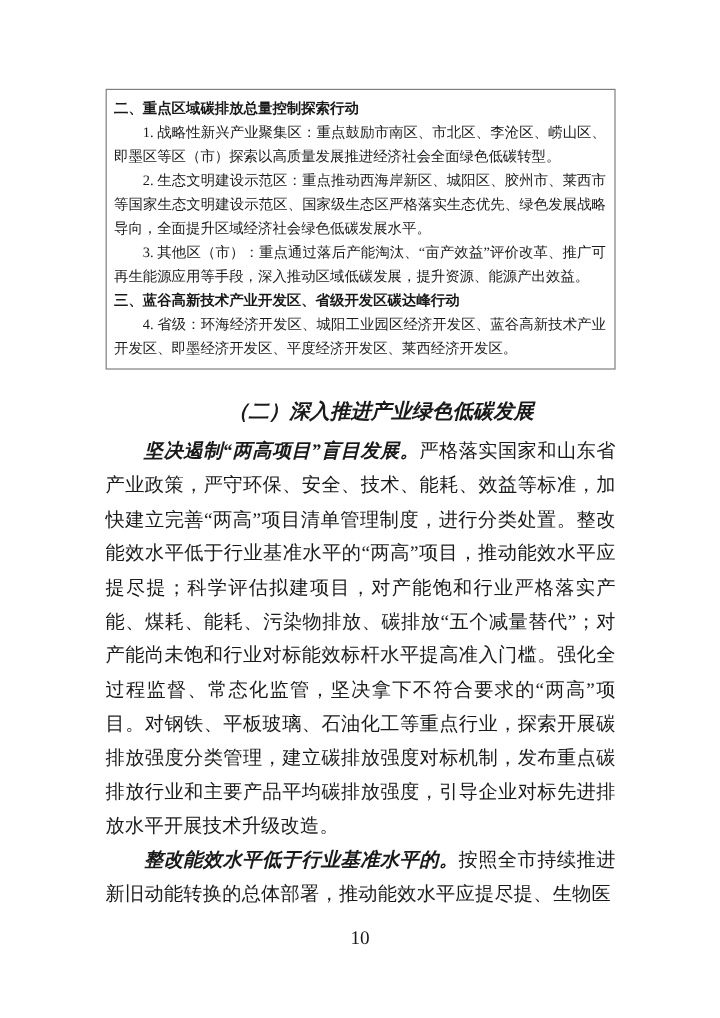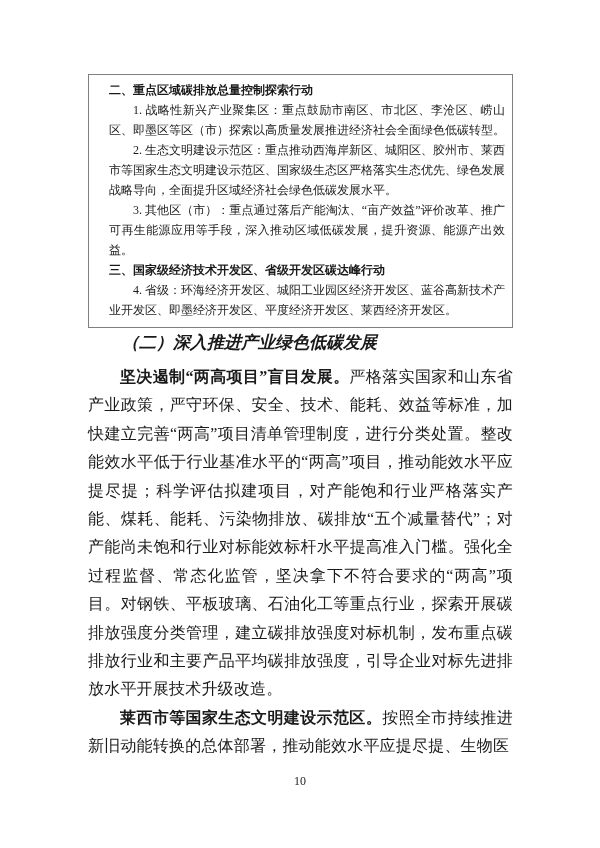--- a/index.html
+++ b/index.html
@@ -17,21 +17,21 @@
     overflow: hidden;
   }
   
   .hbox {
     position: absolute;
     left: 88px;
     top: 74px;
     width: 425px;
     box-sizing: border-box;
     border: 1px solid #7f7f7f;
-    padding: 5px 7px 7px 20px;
+    padding: 5px 7px 7px 6px;
     font-size: 12px;
     line-height: 20px;
   }
   .hbox p {
     margin: 0;
     text-align: justify;
     text-justify: inter-ideograph;
   }
   .bx-heading {
     font-weight: bold;
@@ -46,58 +46,60 @@
     top: 330px;
     width: 425px;
   }
   .section-heading {
     margin: 0 0 7px 0;
     text-indent: 2em;
     font-weight: bold;
     font-style: italic;
     font-size: 17px;
     line-height: 26px;
+    text-align: center;
   }
   .para {
     margin: 0;
     font-size: 16px;
     line-height: 28.4px;
     text-indent: 2em;
     text-align: justify;
     text-justify: inter-ideograph;
     letter-spacing: 0.2px;
   }
   .lead {
     font-weight: bold;
+    font-style: italic;
   }
   .page-number {
     position: absolute;
     left: 0;
     width: 600px;
     top: 774px;
     text-align: center;
-    font-size: 12px;
+    font-size: 16px;
     color: #1a1a1a;
   }
 </style>
 </head>
 <body>
 
 <div class="page">
 
   <div class="hbox">
     <p class="bx-heading">二、重点区域碳排放总量控制探索行动</p>
     <p class="bx-item">1. 战略性新兴产业聚集区：重点鼓励市南区、市北区、李沧区、崂山区、即墨区等区（市）探索以高质量发展推进经济社会全面绿色低碳转型。</p>
     <p class="bx-item">2. 生态文明建设示范区：重点推动西海岸新区、城阳区、胶州市、莱西市等国家生态文明建设示范区、国家级生态区严格落实生态优先、绿色发展战略导向，全面提升区域经济社会绿色低碳发展水平。</p>
     <p class="bx-item">3. 其他区（市）：重点通过落后产能淘汰、“亩产效益”评价改革、推广可再生能源应用等手段，深入推动区域低碳发展，提升资源、能源产出效益。</p>
-    <p class="bx-heading">三、国家级经济技术开发区、省级开发区碳达峰行动</p>
+    <p class="bx-heading">三、蓝谷高新技术产业开发区、省级开发区碳达峰行动</p>
     <p class="bx-item">4. 省级：环海经济开发区、城阳工业园区经济开发区、蓝谷高新技术产业开发区、即墨经济开发区、平度经济开发区、莱西经济开发区。</p>
   </div>
 
   <div class="main">
     <p class="section-heading">（二）深入推进产业绿色低碳发展</p>
     <p class="para"><span class="lead">坚决遏制“两高项目”盲目发展。</span><span>严格落实国家和山东省产业政策，严守环保、安全、技术、能耗、效益等标准，加快建立完善“两高”项目清单管理制度，进行分类处置。整改能效水平低于行业基准水平的“两高”项目，推动能效水平应提尽提；科学评估拟建项目，对产能饱和行业严格落实产能、煤耗、能耗、污染物排放、碳排放“五个减量替代”；对产能尚未饱和行业对标能效标杆水平提高准入门槛。强化全过程监督、常态化监管，坚决拿下不符合要求的“两高”项目。对钢铁、平板玻璃、石油化工等重点行业，探索开展碳排放强度分类管理，建立碳排放强度对标机制，发布重点碳排放行业和主要产品平均碳排放强度，引导企业对标先进排放水平开展技术升级改造。</span></p>
-    <p class="para"><span class="lead">莱西市等国家生态文明建设示范区。</span><span>按照全市持续推进新旧动能转换的总体部署，推动能效水平应提尽提、生物医</span></p>
+    <p class="para"><span class="lead">整改能效水平低于行业基准水平的。</span><span>按照全市持续推进新旧动能转换的总体部署，推动能效水平应提尽提、生物医</span></p>
   </div>
 
   <div class="page-number">10</div>
 
 </div>
 
 </body></html>

